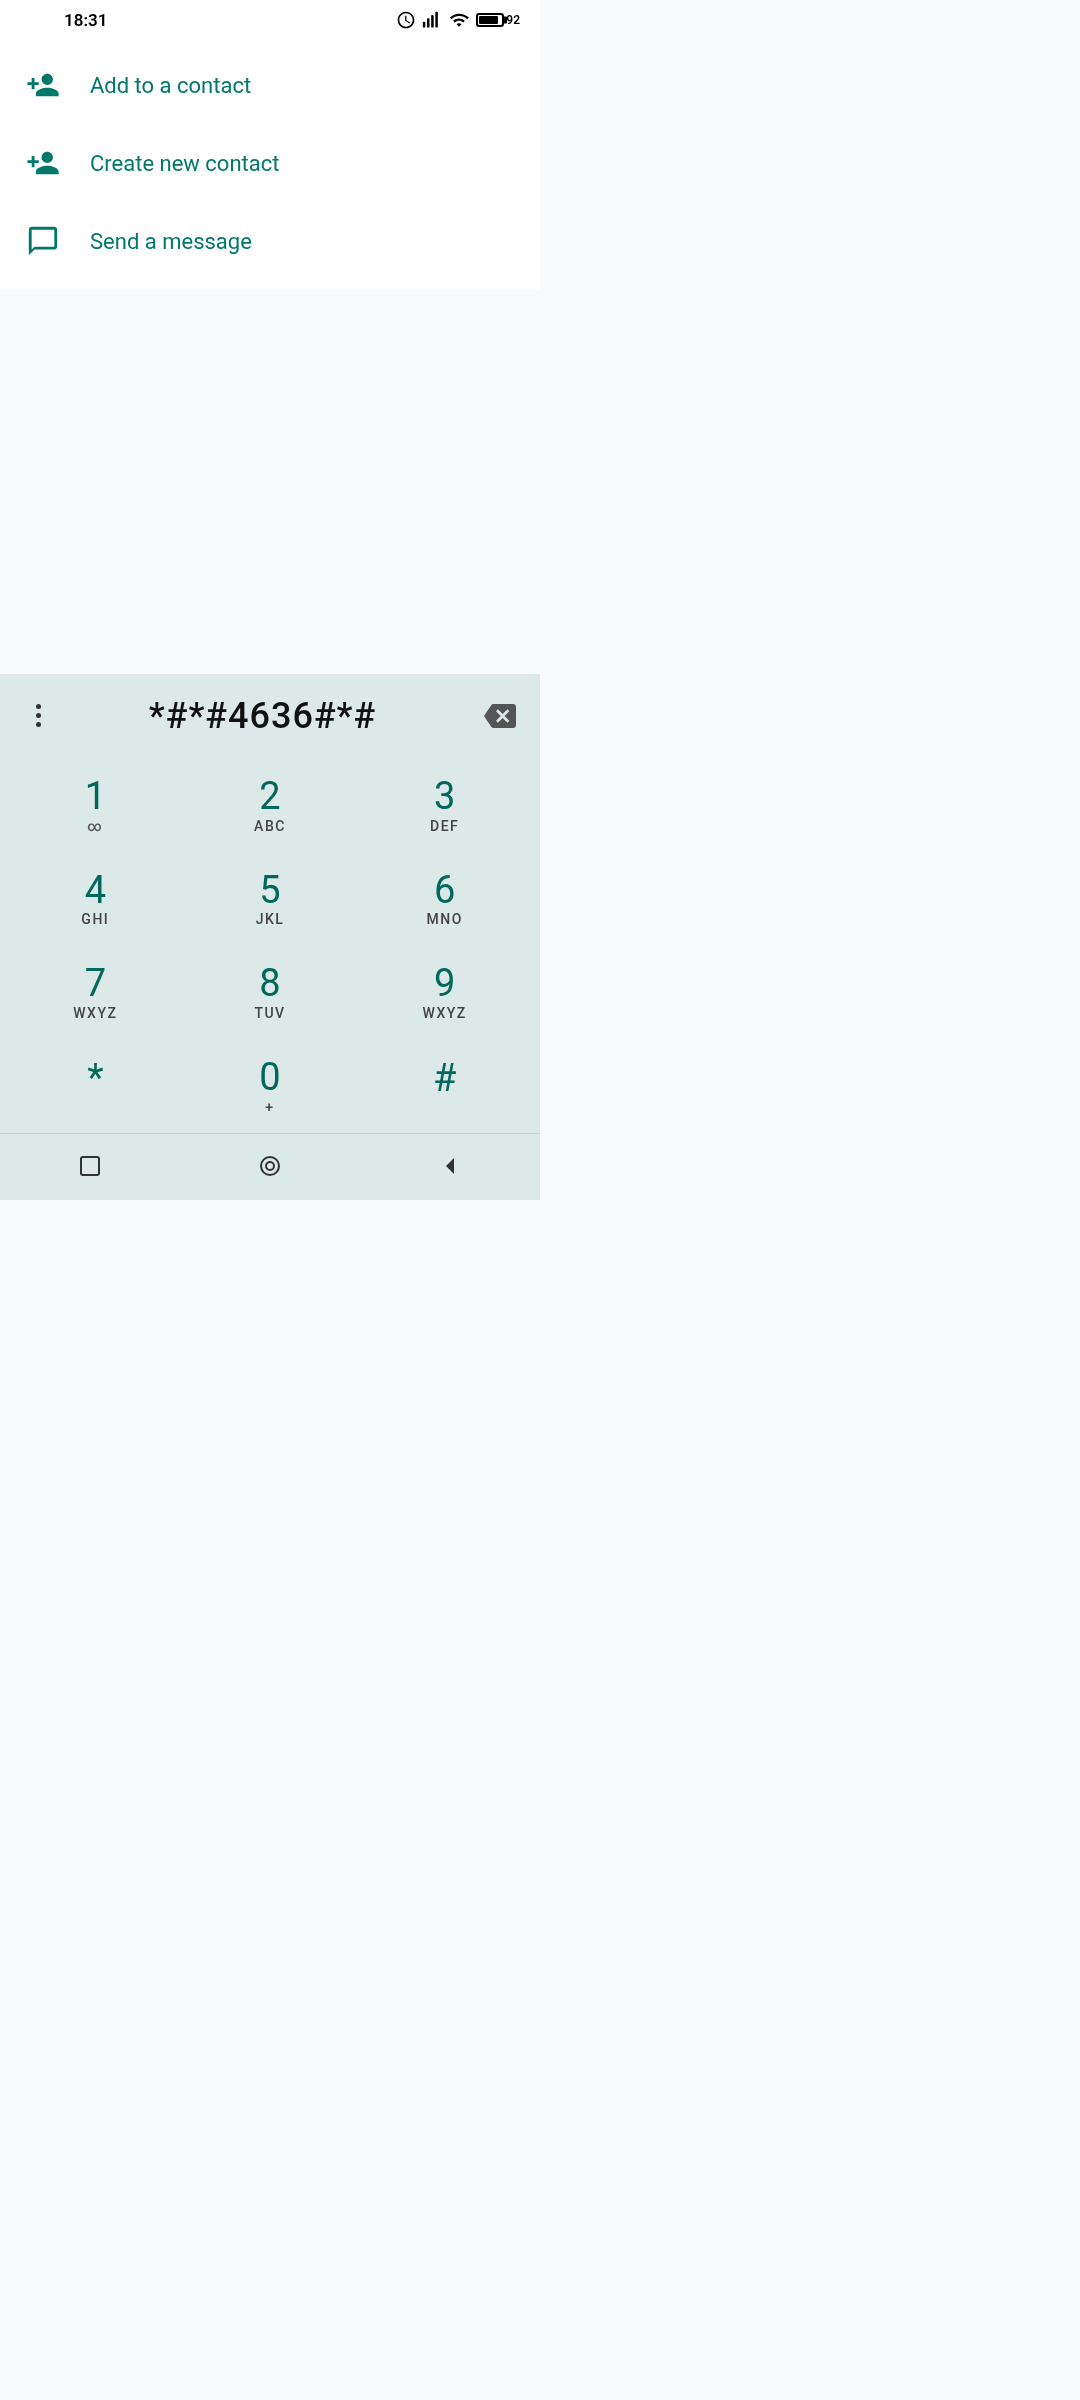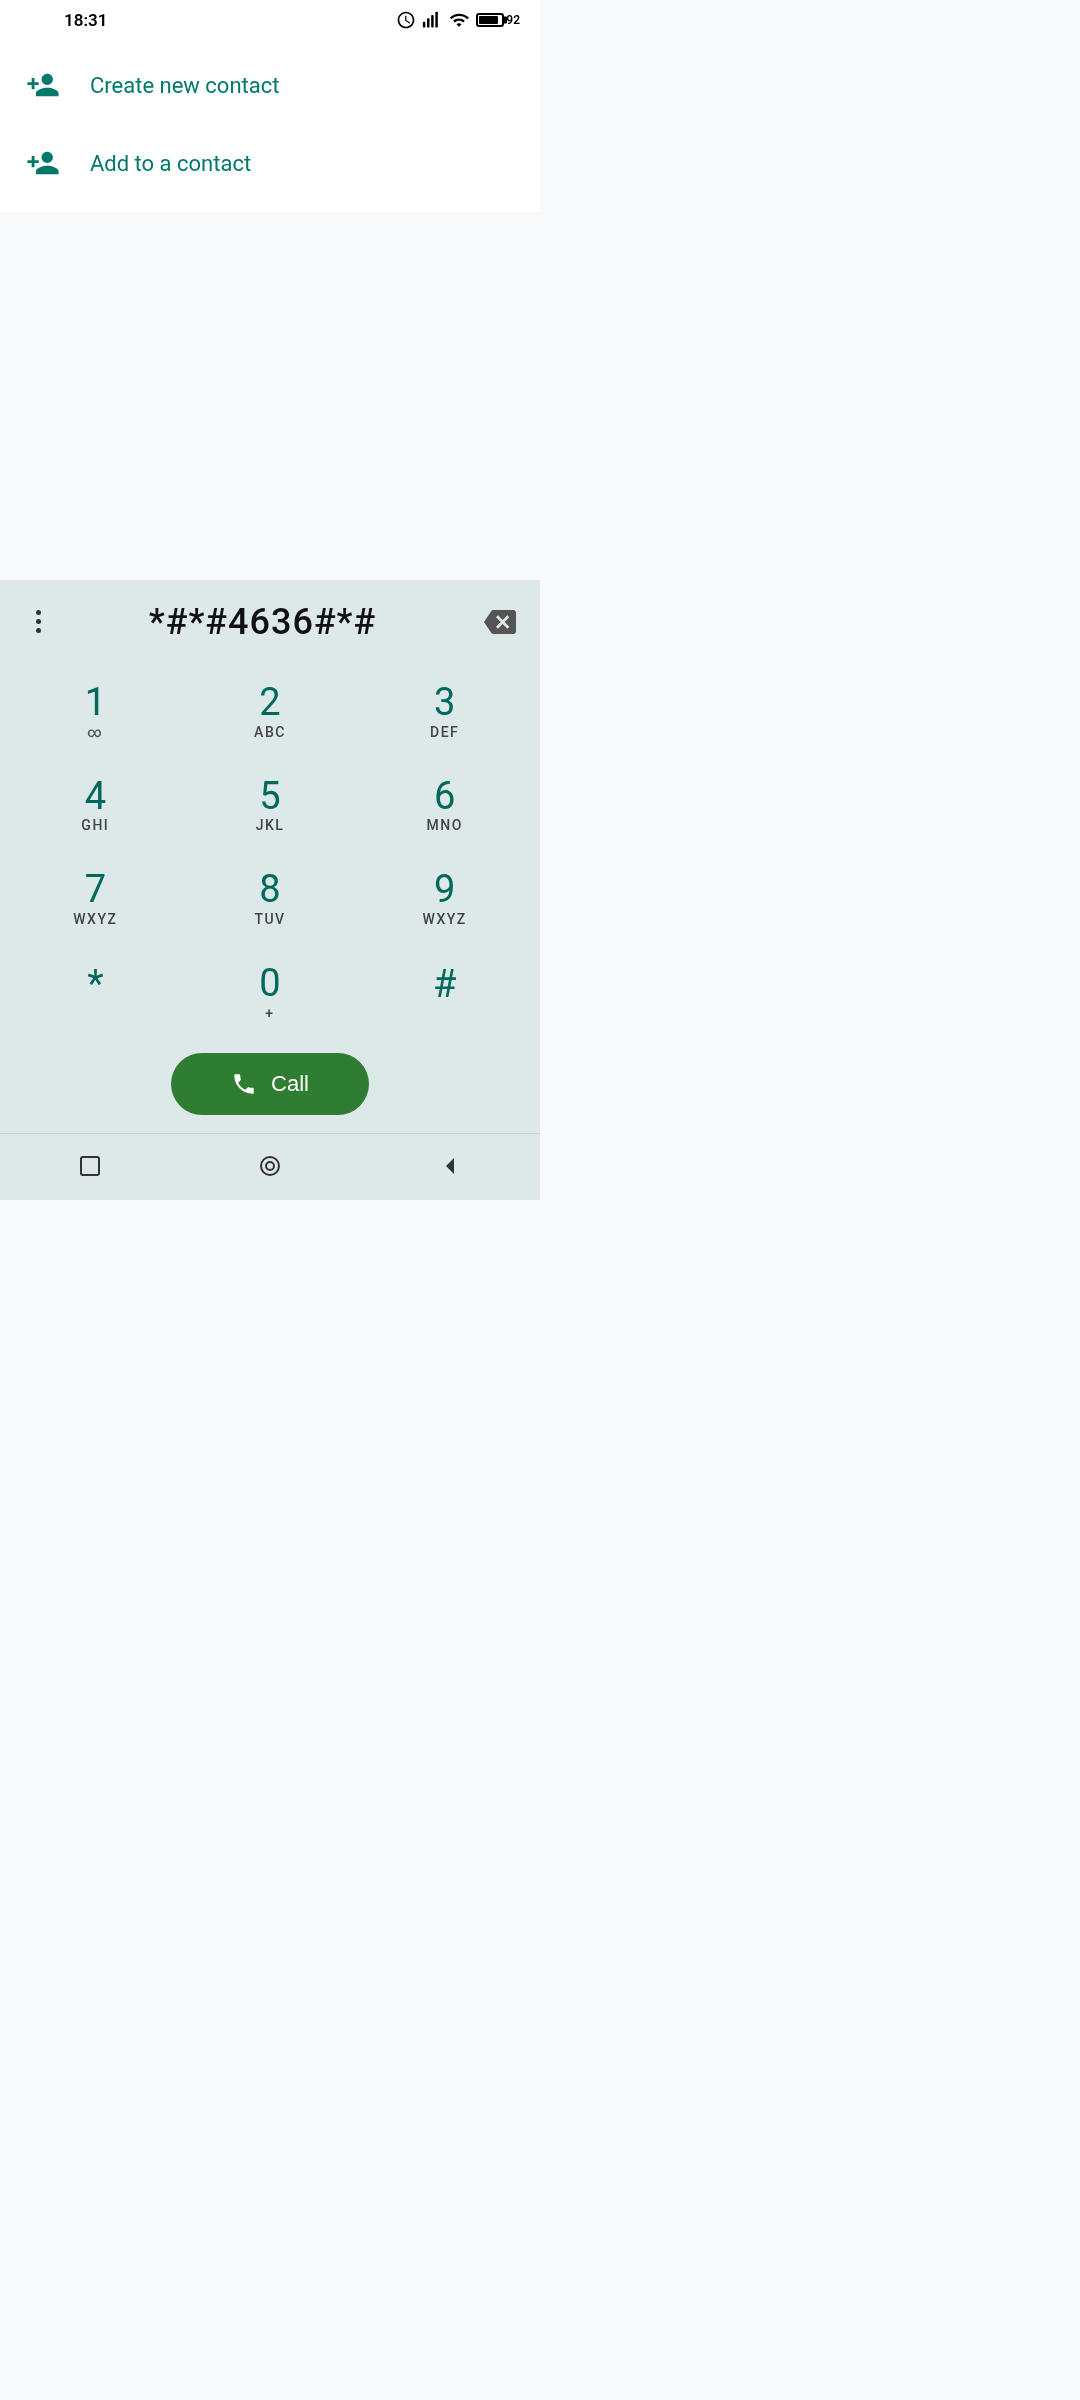--- a/index.html
+++ b/index.html
@@ -231,32 +231,40 @@
 </div>
 
 <div class="menu-section">
 
   <div class="menu-item">
     <div class="menu-icon">
       <svg width="34" height="34" viewBox="0 0 24 24" fill="#00796b">
         <path d="M15 12c2.21 0 4-1.79 4-4s-1.79-4-4-4-4 1.79-4 4 1.79 4 4 4zm-9-2V7H4v3H1v2h3v3h2v-3h3v-2H6zm9 4c-2.67 0-8 1.34-8 4v2h16v-2c0-2.66-5.33-4-8-4z"></path>
       </svg>
     </div>
-    <span class="menu-label">Create new contact</span>
+    <span class="menu-label">Add to a contact</span>
   </div>
 
   <div class="menu-item">
     <div class="menu-icon">
       <svg width="34" height="34" viewBox="0 0 24 24" fill="#00796b">
         <path d="M15 12c2.21 0 4-1.79 4-4s-1.79-4-4-4-4 1.79-4 4 1.79 4 4 4zm-9-2V7H4v3H1v2h3v3h2v-3h3v-2H6zm9 4c-2.67 0-8 1.34-8 4v2h16v-2c0-2.66-5.33-4-8-4z"></path>
       </svg>
     </div>
-    <span class="menu-label">Add to a contact</span>
-  </div>
-
+    <span class="menu-label">Create new contact</span>
+  </div>
+
+  <div class="menu-item">
+    <div class="menu-icon">
+      <svg width="34" height="34" viewBox="0 0 24 24" fill="#00796b">
+        <path d="M20 2H4c-1.1 0-2 .9-2 2v18l4-4h14c1.1 0 2-.9 2-2V4c0-1.1-.9-2-2-2zm0 14H6l-2 2V4h16v12z"></path>
+      </svg>
+    </div>
+    <span class="menu-label">Send a message</span>
+  </div>
 
 </div>
 
 <div class="dialpad-section">
 
   <div class="dialpad-header">
     <div class="dialpad-menu-dots">
       <div class="dot"></div>
       <div class="dot"></div>
       <div class="dot"></div>
@@ -326,28 +334,20 @@
       <span class="dial-key-letters">+</span>
     </div>
 
     <div class="dial-key">
       <span class="dial-key-number">#</span>
       <span class="dial-key-letters"></span>
     </div>
 
   </div>
 
-  <div class="call-button-row">
-    <button class="call-button">
-      <svg width="26" height="26" viewBox="0 0 24 24" fill="white">
-        <path d="M6.62 10.79c1.44 2.83 3.76 5.14 6.59 6.59l2.2-2.2c.27-.27.67-.36 1.02-.24 1.12.37 2.33.57 3.57.57.55 0 1 .45 1 1V20c0 .55-.45 1-1 1-9.39 0-17-7.61-17-17 0-.55.45-1 1-1h3.5c.55 0 1 .45 1 1 0 1.25.2 2.45.57 3.57.11.35.03.74-.25 1.02l-2.2 2.2z"></path>
-      </svg>
-      <span class="call-button-label">Call</span>
-    </button>
-  </div>
 
   <div class="bottom-nav">
     <div class="nav-btn">
       <svg width="24" height="24" viewBox="0 0 24 24" fill="#333">
         <rect x="3" y="3" width="18" height="18" rx="2" fill="none" stroke="#333" stroke-width="2"></rect>
       </svg>
     </div>
     <div class="nav-btn">
       <svg width="24" height="24" viewBox="0 0 24 24" fill="none">
         <circle cx="12" cy="12" r="9" stroke="#333" stroke-width="2"></circle>

